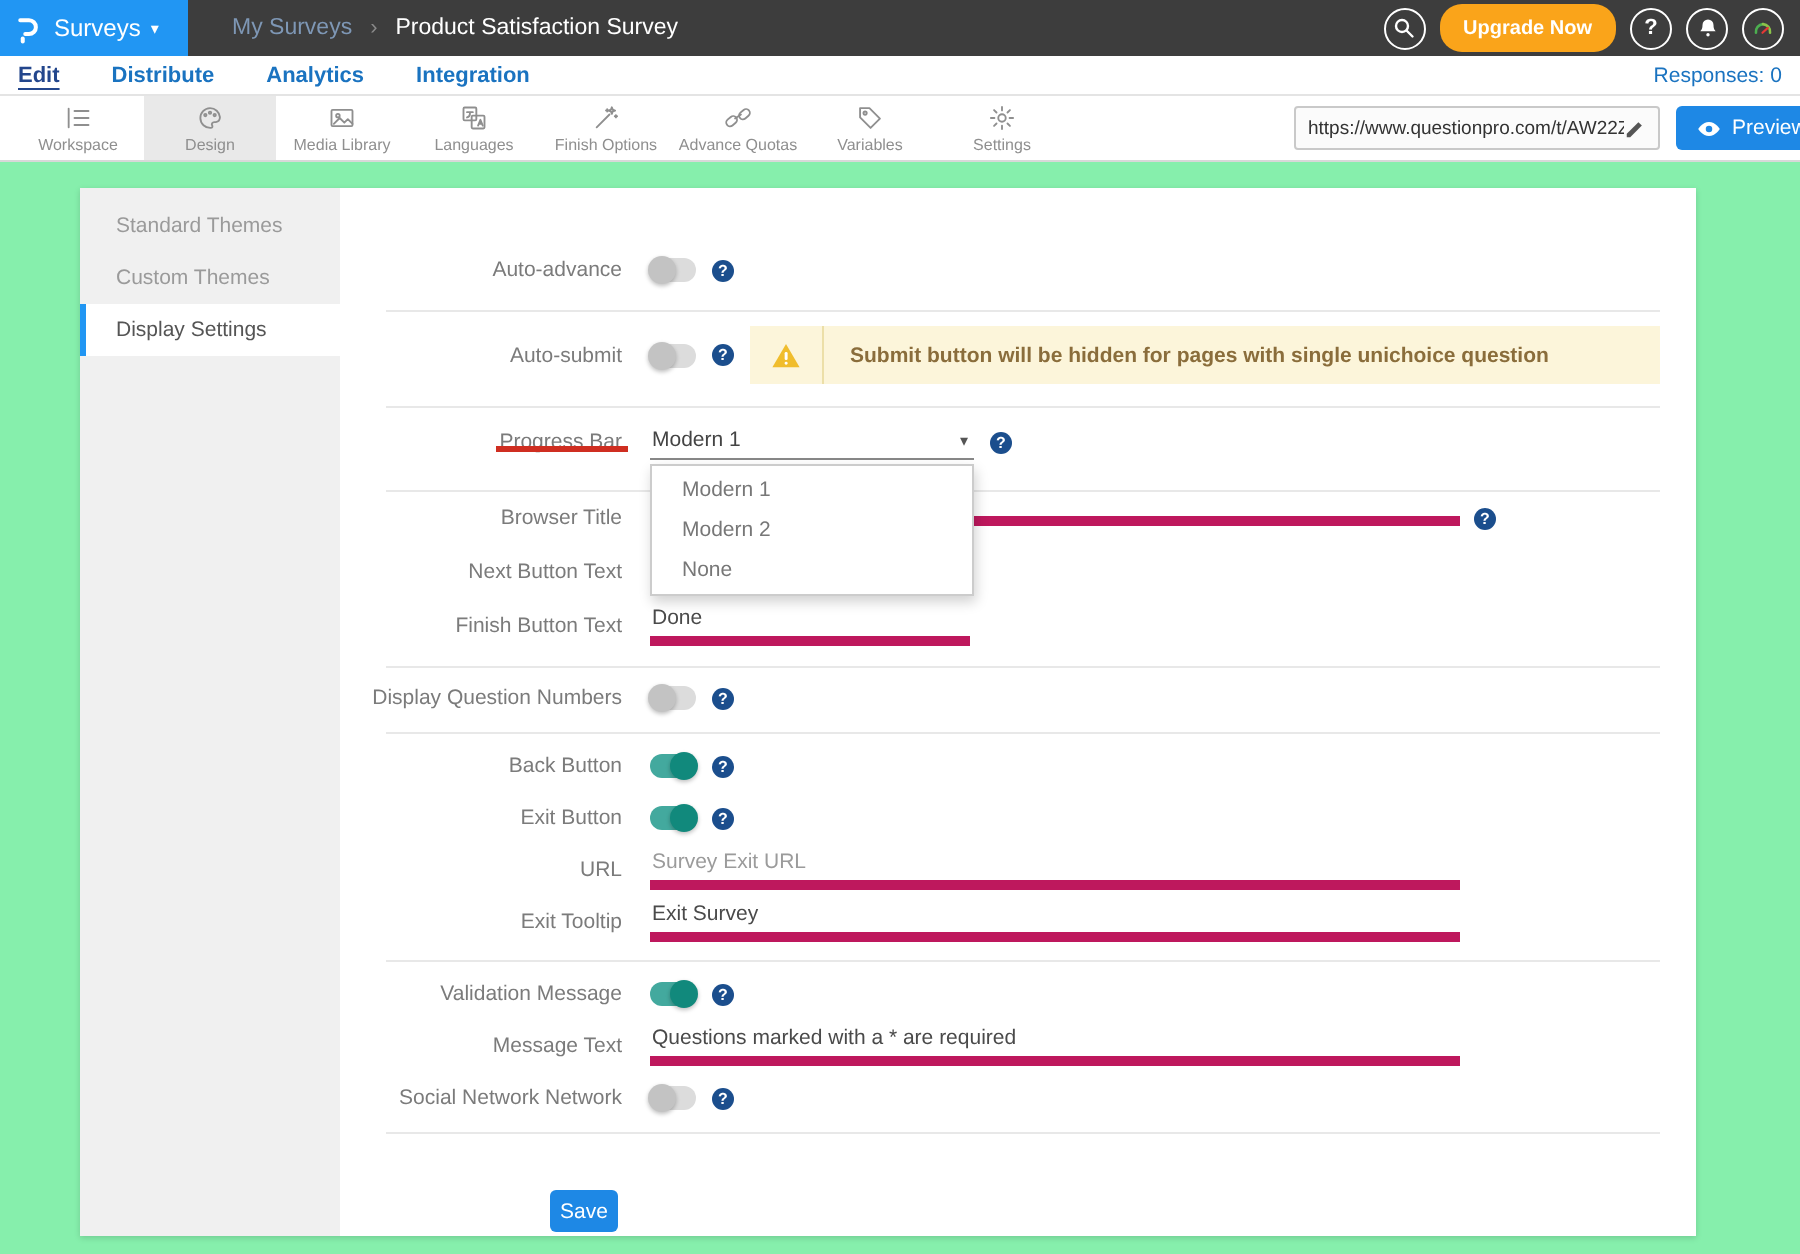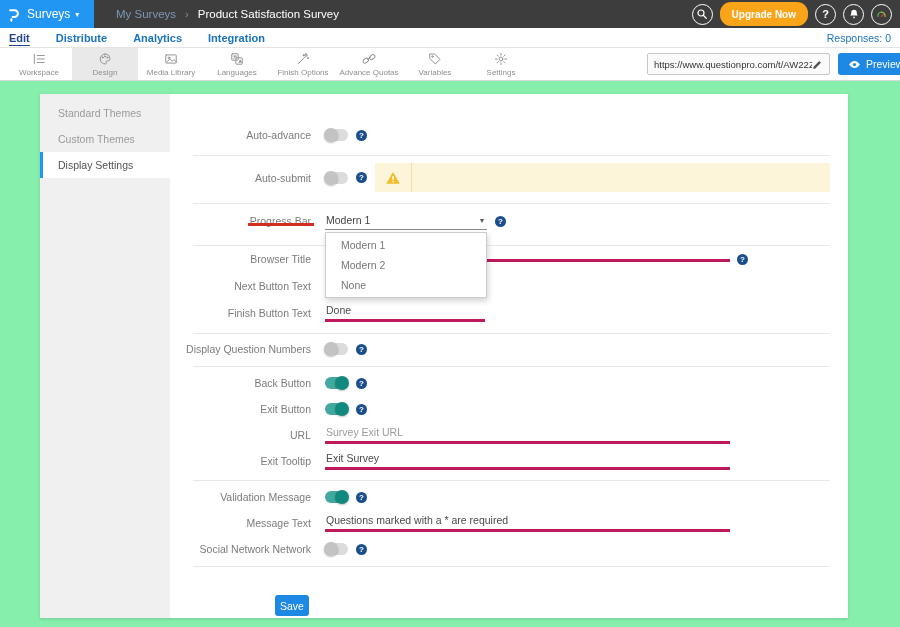--- a/index.html
+++ b/index.html
@@ -61,21 +61,21 @@
   .warn-text { display:flex; align-items:center; padding-left:13px; font-size:10.5px; font-weight:bold; color:#8a6d3b; }
 
   .red-mark { position:absolute; right:11px; bottom:1px; width:66px; height:3px; background:#cf2e21; }
 
   .select-box { width:162px; position:relative; }
   .select-face { display:flex; justify-content:space-between; align-items:center; border-bottom:1px solid #888; font-size:10.5px; color:#444; padding:2px 3px 3px 1px; cursor:pointer; }
   .select-caret { color:#555; font-size:8px; }
   .dropdown { position:absolute; top:20px; left:0; width:162px; background:#fff; border:1px solid #ccc; box-shadow:1px 3px 6px rgba(0,0,0,.18); z-index:30; padding:2px 0; }
   .opt { font-size:10.5px; color:#777; padding:4px 0 4px 15px; cursor:pointer; }
 
-  .fieldline { border-bottom:3px solid #be185d; font-size:10.5px; color:#4a4a4a; padding:0 1px 3px 1px; cursor:text; }
+  .fieldline { border-bottom:5px solid #be185d; font-size:10.5px; color:#4a4a4a; padding:0 1px 3px 1px; cursor:text; }
   .fieldline.placeholder { color:#9b9b9b; }
   .w405 { width:405px; } .w160 { width:160px; }
 
   .save-btn { margin-left:105px; margin-top:28px; width:34px; height:21px; background:#1e88e5; color:#fff; font-size:10.5px; border:none; border-radius:3px; display:flex; align-items:center; justify-content:center; cursor:pointer; }
 
   
   .mt28{margin-top:28px;} .mt11{margin-top:11px;} .mt7{margin-top:7px;} .mt4{margin-top:4px;}
   .mt2{margin-top:2px;} .mt3{margin-top:3px;} .mt1{margin-top:1px;} .mt6{margin-top:6px;} .mt0{margin-top:0;}
 </style>
 </head>
@@ -240,20 +240,21 @@
             </div>
           <div class="help">?</div>
           <div class="warnbox">
             <div class="warn-icon-wrap">
               <svg width="16" height="16" viewBox="0 0 24 24">
                 <path d="M12 3 L22.2 20.5 H1.8 Z" fill="#f0bd2d"></path>
                 <rect x="11" y="9" width="2.2" height="6" rx="1" fill="#fff"></rect>
                 <rect x="11" y="16.3" width="2.2" height="2.2" rx="1" fill="#fff"></rect>
               </svg>
             </div>
+            <div class="warn-text">Submit button will be hidden for pages with single unichoice question</div>
           </div>
         </div>
 
         <div class="divider mt11"></div>
 
         <div class="frow mt4" style="z-index:25;">
           <div class="flabel">
             <span>Progress Bar</span>
             <span class="red-mark"></span>
           </div>

